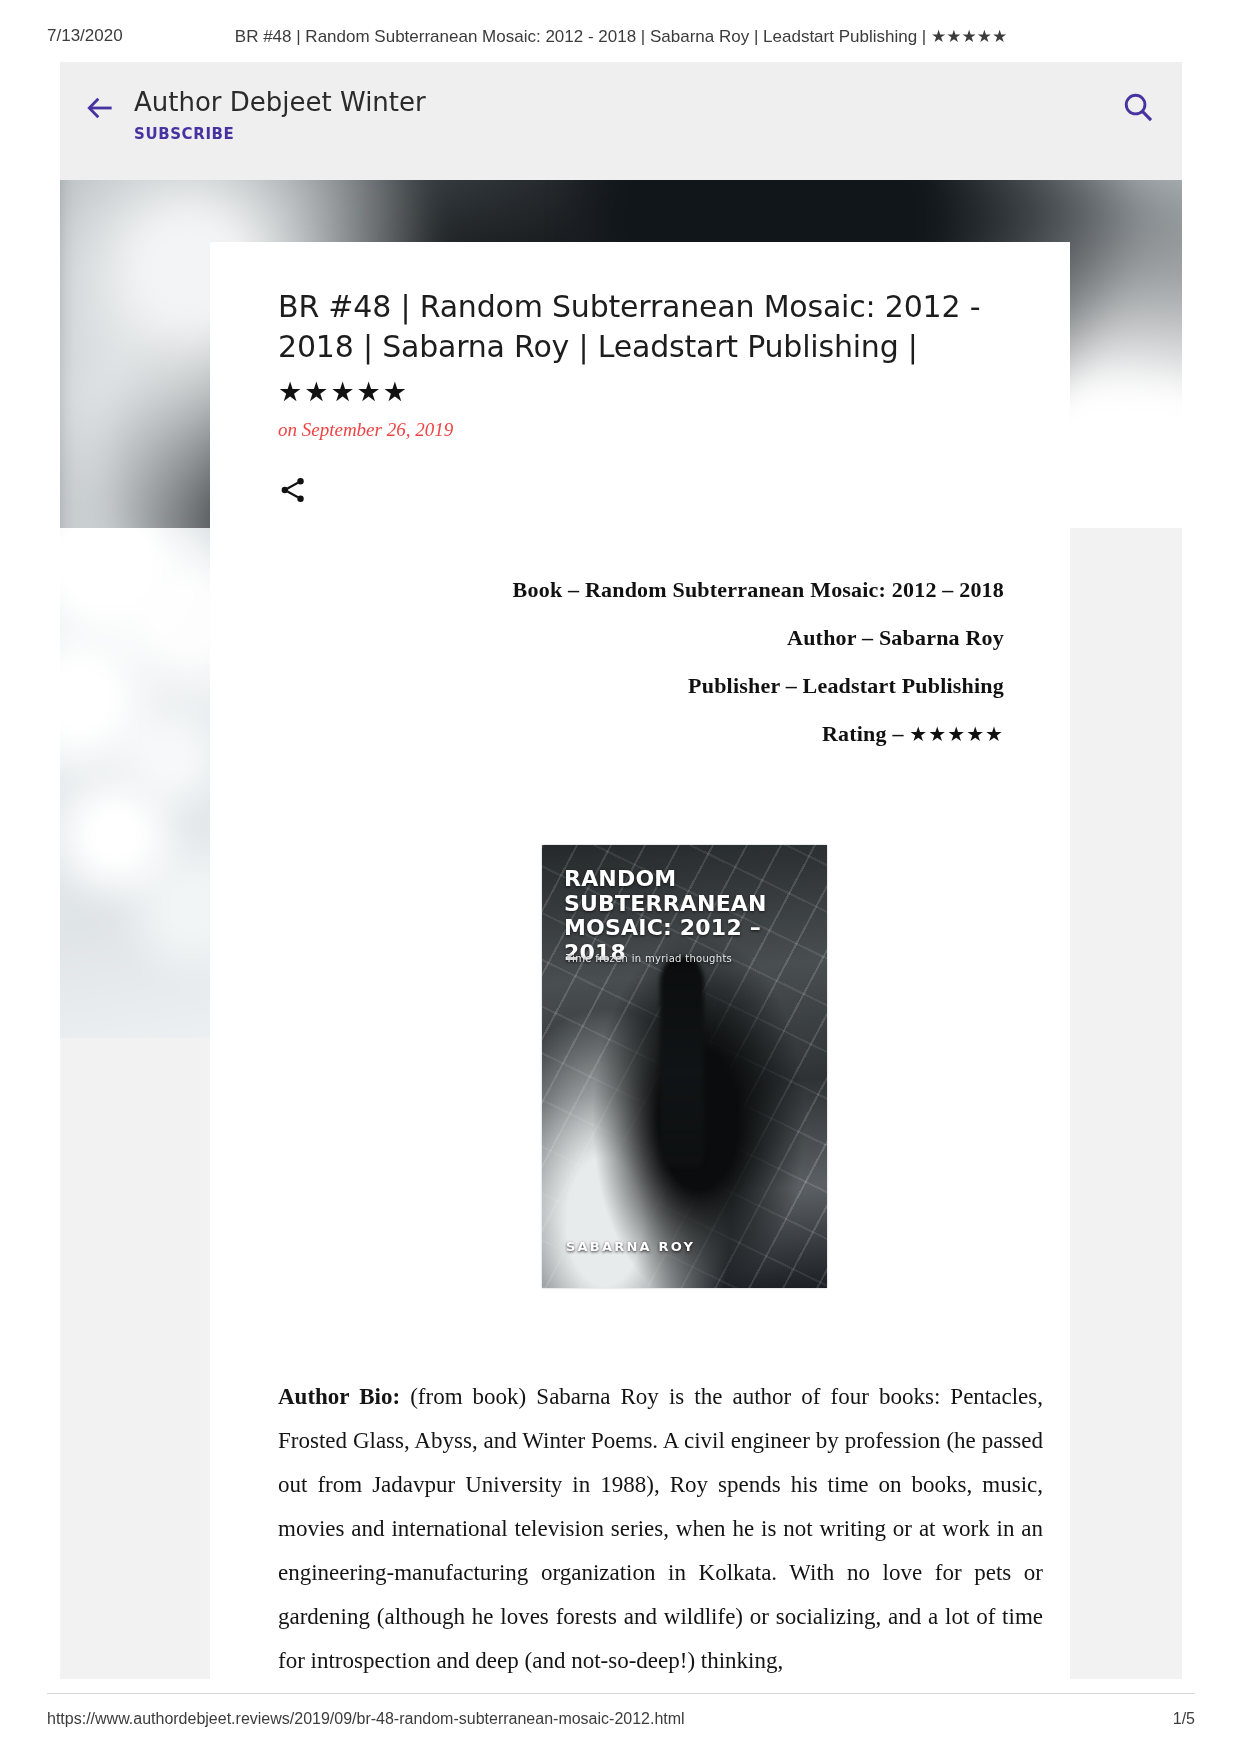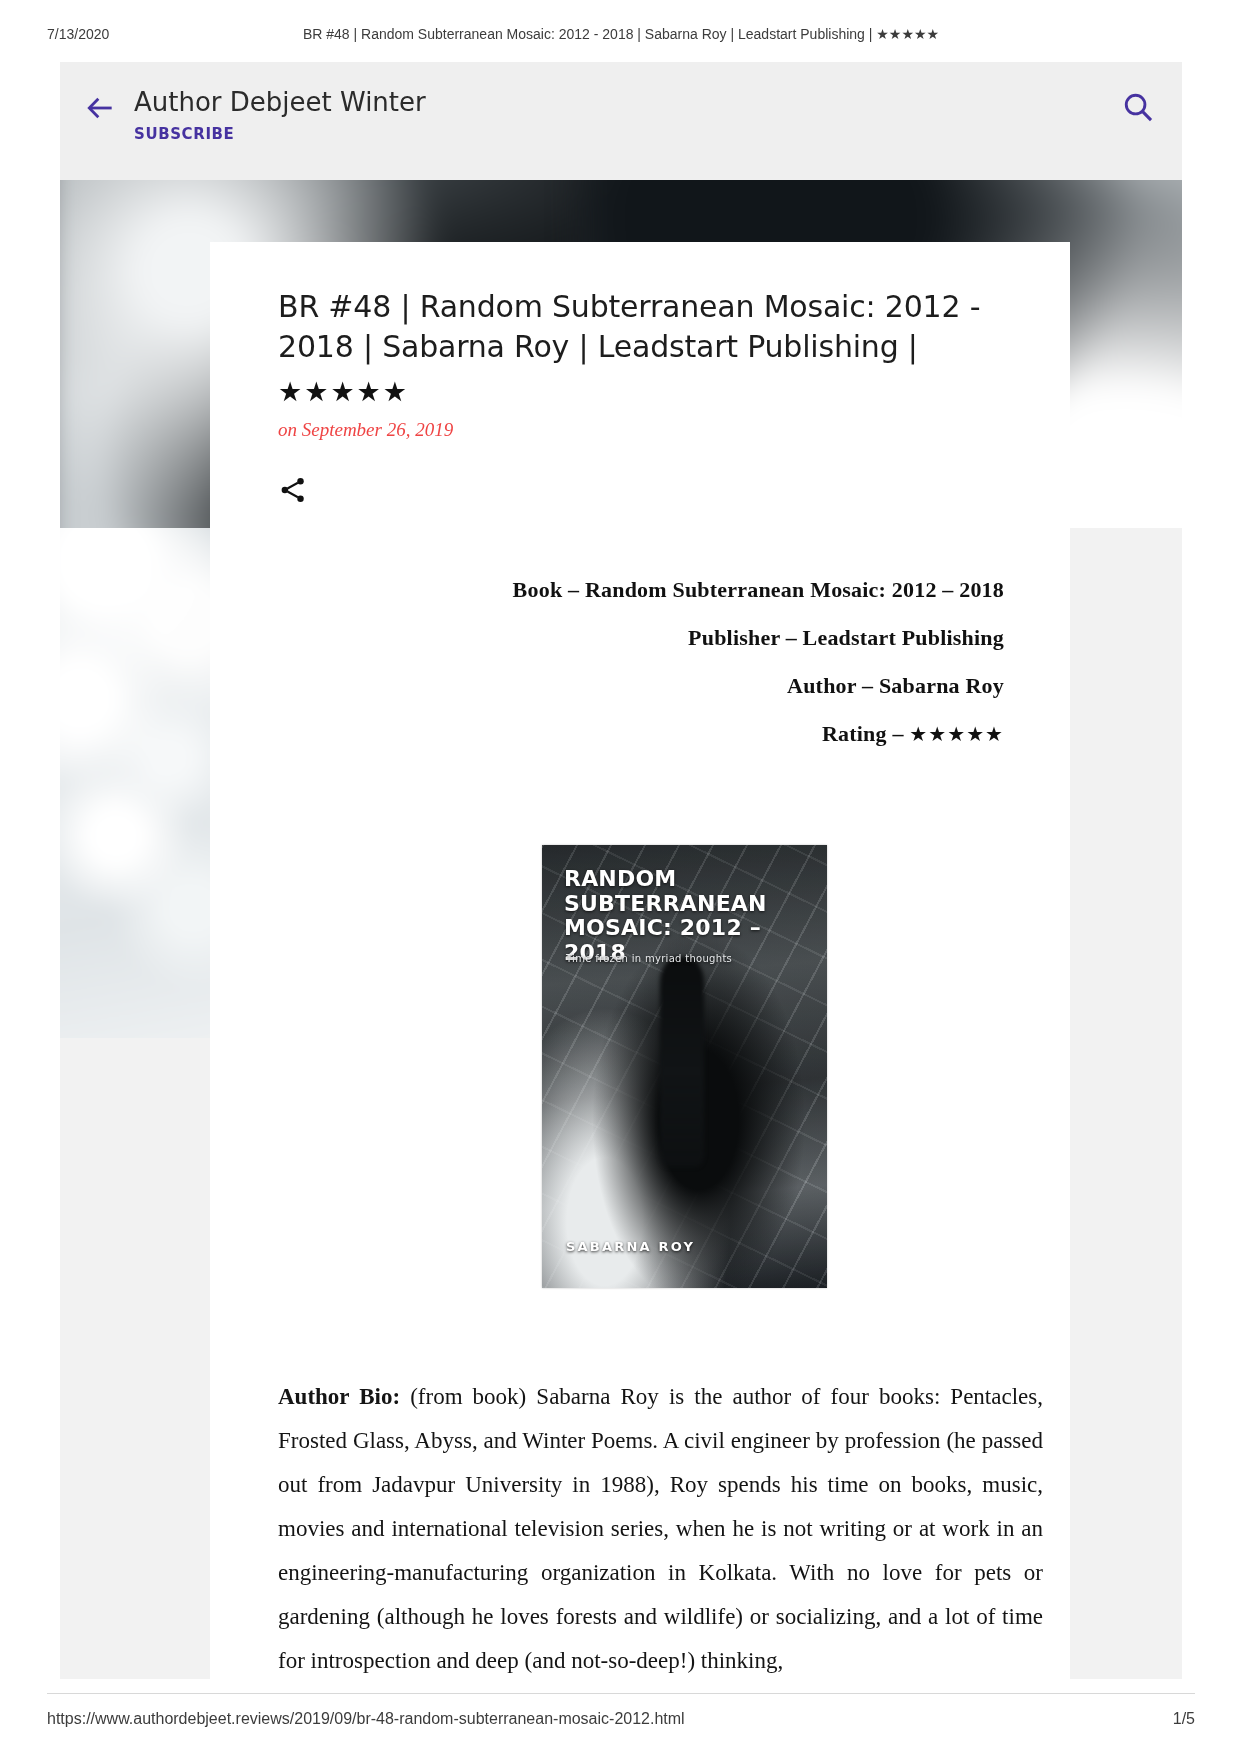--- a/index.html
+++ b/index.html
@@ -16,21 +16,21 @@
     overflow: hidden;
   }
 
   
   .print-header {
     position: absolute;
     top: 26px;
     left: 0;
     width: 1078px;
     height: 30px;
-    font-size: 14px;
+    font-size: 17px;
     color: #3c3c3c;
     font-family: "Liberation Sans", sans-serif;
   }
   .print-header .ph-date {
     position: absolute;
     left: 47px;
     top: 0;
     white-space: nowrap;
   }
   .print-header .ph-title {
@@ -377,22 +377,22 @@
           <circle cx="18" cy="5" r="2.6" fill="#111"></circle>
           <circle cx="5.5" cy="12" r="2.6" fill="#111"></circle>
           <circle cx="18" cy="19" r="2.6" fill="#111"></circle>
           <line x1="7.6" y1="10.8" x2="15.9" y2="6.2" stroke="#111" stroke-width="1.7"></line>
           <line x1="7.6" y1="13.2" x2="15.9" y2="17.8" stroke="#111" stroke-width="1.7"></line>
         </svg>
       </div>
 
       <div class="meta-list">
         <div class="meta-line">Book – Random Subterranean Mosaic: 2012 – 2018</div>
+        <div class="meta-line">Author – Sabarna Roy</div>
         <div class="meta-line">Publisher – Leadstart Publishing</div>
-        <div class="meta-line">Author – Sabarna Roy</div>
         <div class="meta-line">
           <span>Rating –</span>
           <span class="stars">★★★★★</span>
         </div>
       </div>
     </div>
   </div>
 
   <div class="cover">
     <div class="cv-photo"></div>

